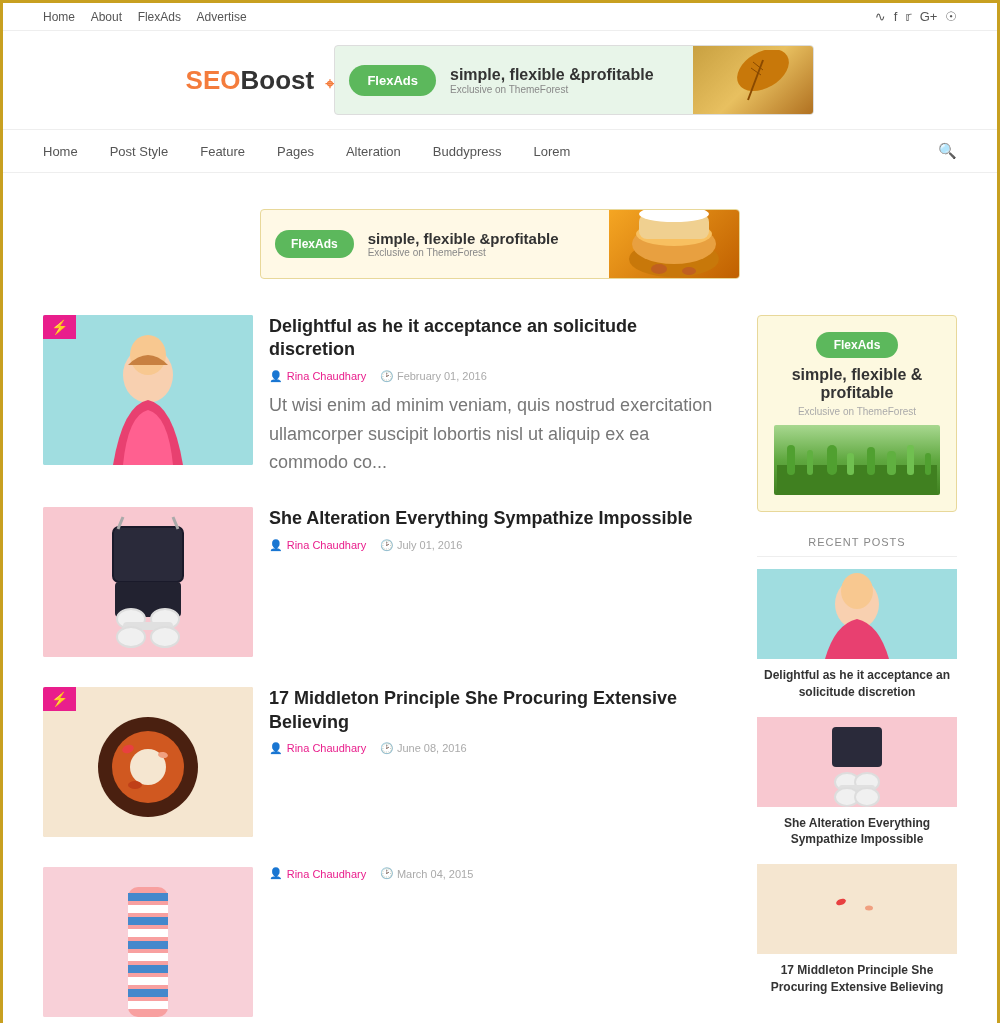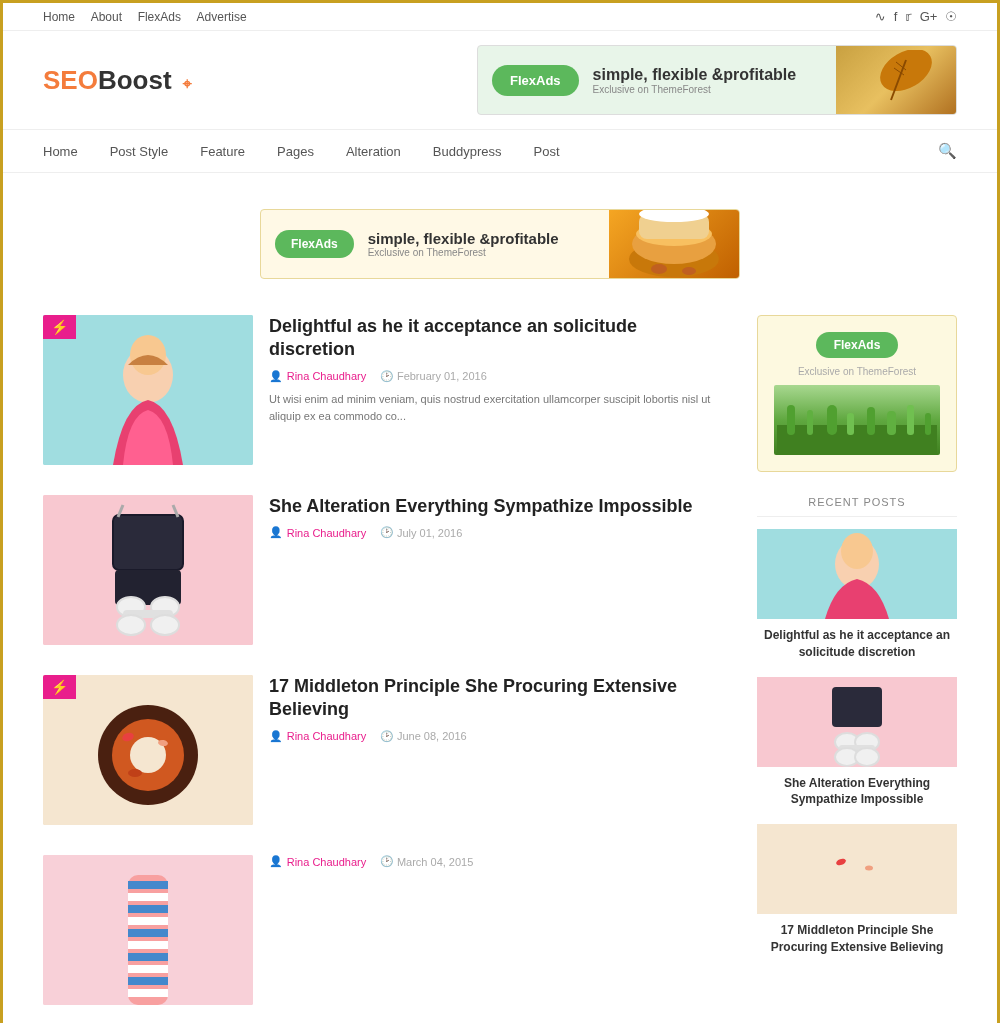--- a/index.html
+++ b/index.html
@@ -5,21 +5,21 @@
     * { box-sizing: border-box; margin: 0; padding: 0; }
     body { font-family: Arial, sans-serif; background: #fff; color: #333; font-size: 13px; border: 3px solid #c8a020; }
 
     
     .top-bar { display: flex; justify-content: space-between; align-items: center; padding: 6px 40px; border-bottom: 1px solid #eee; }
     .top-nav a { text-decoration: none; color: #555; margin-right: 12px; font-size: 12px; }
     .top-social { display: flex; gap: 8px; align-items: center; }
     .top-social span { font-size: 13px; color: #555; cursor: pointer; }
 
     
-    .site-header { display: flex; justify-content: space-between; align-items: center; padding: 14px 40px; }
+    .site-header { display: flex; justify-content: center; align-items: center; padding: 14px 40px; }
     .logo { font-size: 26px; font-weight: bold; }
     .logo-seo { color: #f47c3c; }
     .logo-boost { color: #333; }
     .logo-icon { color: #f47c3c; margin-left: 4px; font-size: 16px; }
     .header-banner { width: 480px; height: 70px; background: #e8f5e9; border-radius: 4px; display: flex; align-items: center; overflow: hidden; border: 1px solid #ddd; }
     .header-banner .flexads-btn { background: #5cb85c; color: #fff; padding: 8px 18px; border-radius: 20px; font-weight: bold; font-size: 13px; margin: 0 14px; white-space: nowrap; }
     .header-banner .banner-text { flex: 1; }
     .header-banner .banner-text .main { font-size: 16px; font-weight: bold; color: #333; }
     .header-banner .banner-text .sub { font-size: 10px; color: #888; }
     .header-banner-img { width: 120px; height: 70px; background: linear-gradient(135deg, #f5a623 0%, #d4730a 100%); overflow: hidden; }
@@ -44,21 +44,21 @@
 
     
     .post-card { display: flex; gap: 16px; margin-bottom: 30px; align-items: flex-start; }
     .post-thumb { width: 210px; height: 150px; flex-shrink: 0; position: relative; overflow: hidden; border-radius: 2px; }
     .post-thumb .lightning-badge { position: absolute; top: 0; left: 0; background: #e91e8c; color: #fff; padding: 4px 8px; font-size: 14px; z-index: 2; }
     .post-content { flex: 1; }
     .post-title { font-size: 18px; font-weight: bold; color: #222; line-height: 1.3; margin-bottom: 8px; }
     .post-meta { display: flex; align-items: center; gap: 14px; margin-bottom: 8px; }
     .post-author { color: #e91e8c; font-size: 11px; display: flex; align-items: center; gap: 4px; }
     .post-date { color: #aaa; font-size: 11px; display: flex; align-items: center; gap: 3px; }
-    .post-excerpt { font-size: 11px; color: #777; line-height: 1.6; }
+    .post-excerpt { font-size: 18px; color: #777; line-height: 1.6; }
 
     
     .thumb-1 { background: linear-gradient(135deg, #b0e8e8 0%, #90d0d8 100%); display: flex; align-items: center; justify-content: center; }
     .thumb-2 { background: linear-gradient(135deg, #f8d0d8 0%, #f0b8c8 100%); display: flex; align-items: center; justify-content: center; }
     .thumb-3 { background: linear-gradient(135deg, #f5e6d0 0%, #ead0b0 100%); display: flex; align-items: center; justify-content: center; }
     .thumb-4 { background: linear-gradient(135deg, #f8d0d8 0%, #f0c8d0 100%); display: flex; align-items: center; justify-content: center; }
 
     
     .sidebar-ad { background: #fdf9e0; border: 1px solid #e8d89a; border-radius: 4px; padding: 16px; margin-bottom: 24px; text-align: center; }
     .sidebar-ad .flexads-btn { background: #5cb85c; color: #fff; padding: 6px 18px; border-radius: 20px; font-weight: bold; font-size: 12px; display: inline-block; margin-bottom: 8px; }
@@ -116,21 +116,21 @@
   </div>
 </div>
 
 <nav class="main-nav">
   <a>Home</a>
   <a>Post Style</a>
   <a>Feature</a>
   <a>Pages</a>
   <a>Alteration</a>
   <a>Buddypress</a>
-  <a>Post</a>
+  <a>Lorem</a>
   <span class="search-icon-nav">🔍</span>
 </nav>
 
 <div style="display:flex;justify-content:center;margin:16px 0;">
   <div class="wide-banner">
     <div class="flexads-btn">FlexAds</div>
     <div class="banner-text">
       <div class="main">simple, flexible &amp;profitable</div>
       <div class="sub">Exclusive on ThemeForest</div>
     </div>
@@ -269,20 +269,21 @@
         </div>
       </div>
     </div>
 
   </div>
 
   <div class="sidebar">
 
     <div class="sidebar-ad">
       <div class="flexads-btn">FlexAds</div>
+      <div class="ad-main">simple, flexible &amp; profitable</div>
       <div class="ad-sub">Exclusive on ThemeForest</div>
       <div class="ad-image" style="background: linear-gradient(to bottom, #a8d890 0%, #60a840 50%, #408020 100%); height:70px; border-radius:2px; display:flex;align-items:flex-end;justify-content:center;">
         <svg width="160" height="50" viewBox="0 0 160 50">
           <rect x="0" y="20" width="160" height="30" fill="#408020"></rect>
           <rect x="10" y="0" width="8" height="30" rx="4" fill="#50a030"></rect>
           <rect x="30" y="5" width="6" height="25" rx="3" fill="#60b040"></rect>
           <rect x="50" y="0" width="10" height="30" rx="5" fill="#50a030"></rect>
           <rect x="70" y="8" width="7" height="22" rx="3" fill="#70c050"></rect>
           <rect x="90" y="2" width="8" height="28" rx="4" fill="#50a030"></rect>
           <rect x="110" y="6" width="9" height="24" rx="4" fill="#60b040"></rect>

